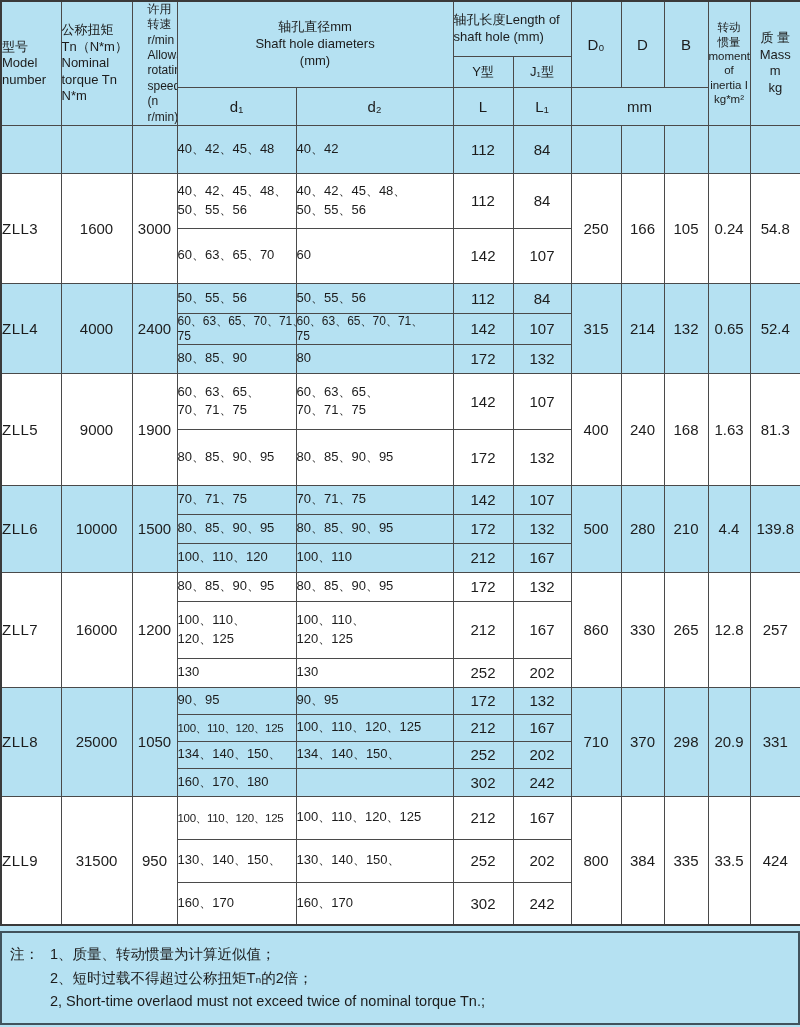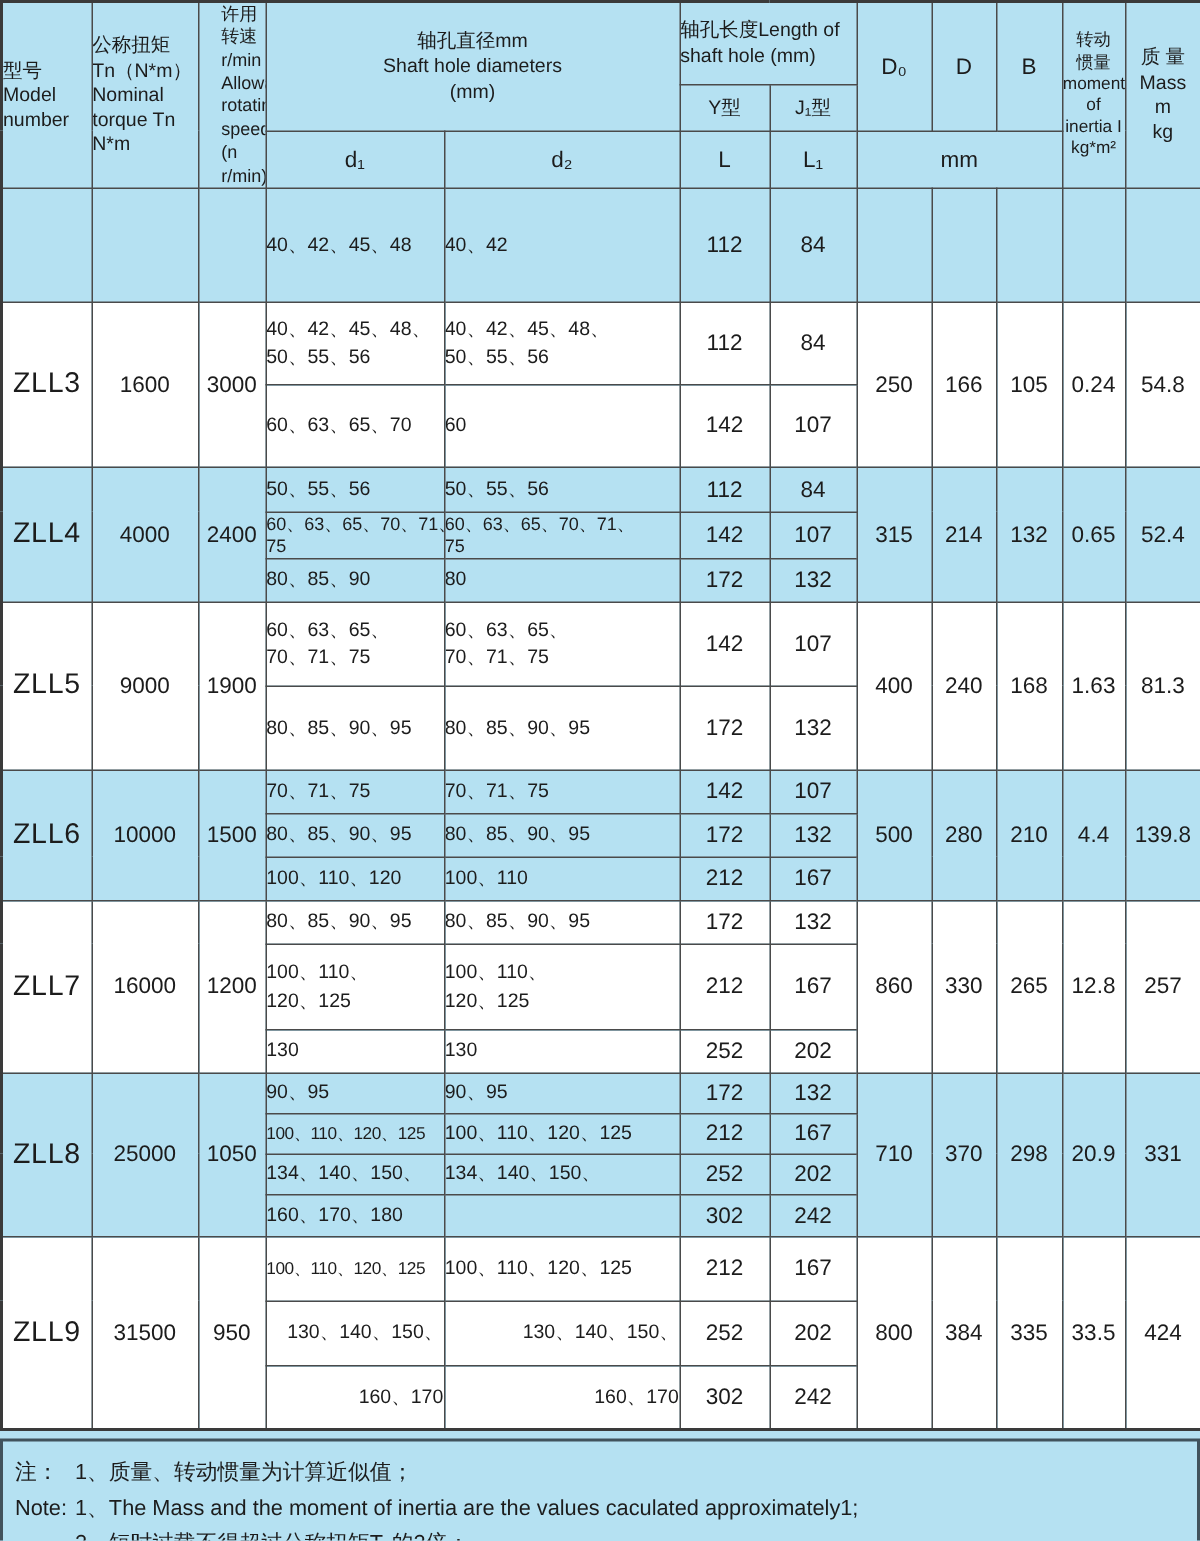--- a/index.html
+++ b/index.html
@@ -22,25 +22,25 @@
   }
   tr.blue td{background:#b5e1f2;}
   tr.hrow td{background:#b5e1f2;}
   
   .hd{font-size:13px;line-height:1.28;white-space:pre-line;text-align:center;}
   .hd-left{text-align:left;padding-left:8px;}
   .hd-sub{font-size:15px;}
   .hd-tiny{font-size:11.5px;line-height:1.25;}
   
   .num{font-size:15px;text-align:center;}
-  .model{font-size:19px;text-align:center;letter-spacing:.5px;}
+  .model{font-size:15px;letter-spacing:.5px;}
   .dcell{font-size:13px;line-height:1.45;text-align:left;padding-left:6px;white-space:pre;}
   .dsmall{font-size:12px;line-height:1.2;}
   .dtight{font-size:11.5px;letter-spacing:-.3px;}
-  .dcenter{text-align:right;padding-left:0;}
+  .dcenter{text-align:left;padding-left:0;}
   
   .notes{
     margin-top:5px;
     border:2px solid #41525c;
     background:#b5e1f2;
     padding:10px 6px 10px 8px;
     font-size:14.5px;
     line-height:1.6;
   }
   .note-line{display:flex;}
@@ -106,21 +106,21 @@
     <td class="hd">J₁型</td>
   </tr>
   <tr class="hrow" style="height:33px">
     <td class="hd hd-sub">d₁</td>
     <td class="hd hd-sub">d₂</td>
     <td class="hd hd-sub">L</td>
     <td class="hd hd-sub">L₁</td>
     <td colspan="3" class="hd hd-sub">mm</td>
   </tr>
 
-  <tr class="blue" style="height:76px">
+  <tr class="blue" style="height:48px">
     <td class="model"></td>
     <td class="num"></td>
     <td class="num"></td>
     <td class="dcell">40、42、45、48</td>
     <td class="dcell">40、42</td>
     <td class="num">112</td>
     <td class="num">84</td>
     <td class="num"></td>
     <td class="num"></td>
     <td class="num"></td>
@@ -319,23 +319,19 @@
     <td class="num">242</td>
   </tr>
 </tbody>
   </table>
 
 <div class="notes">
   <div class="note-line">
     <span class="note-label">注：</span>
     <span>1、质量、转动惯量为计算近似值；</span>
   </div>
-  <div class="note-line">
-    <span class="note-label">Note:</span>
-    <span>1、The Mass and the moment of inertia are the values caculated approximately1;</span>
-  </div>
   <div class="note-line note-indent">
     <span>2、短时过载不得超过公称扭矩Tₙ的2倍；</span>
   </div>
   <div class="note-line note-indent">
     <span>2, Short-time overlaod must not exceed twice of nominal torque Tn.;</span>
   </div>
 </div>
 
 </body></html>

